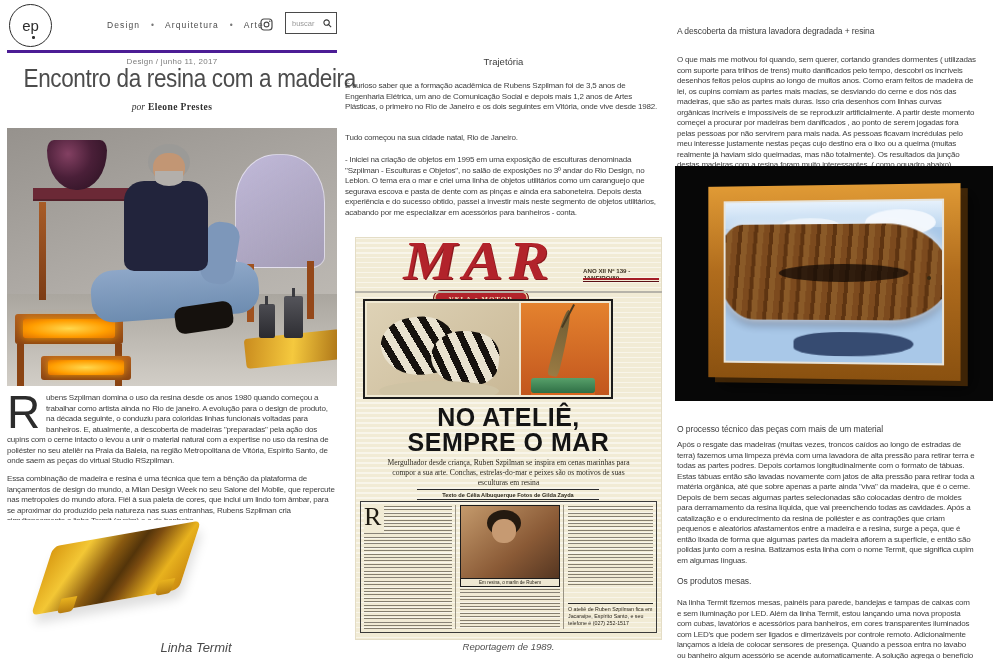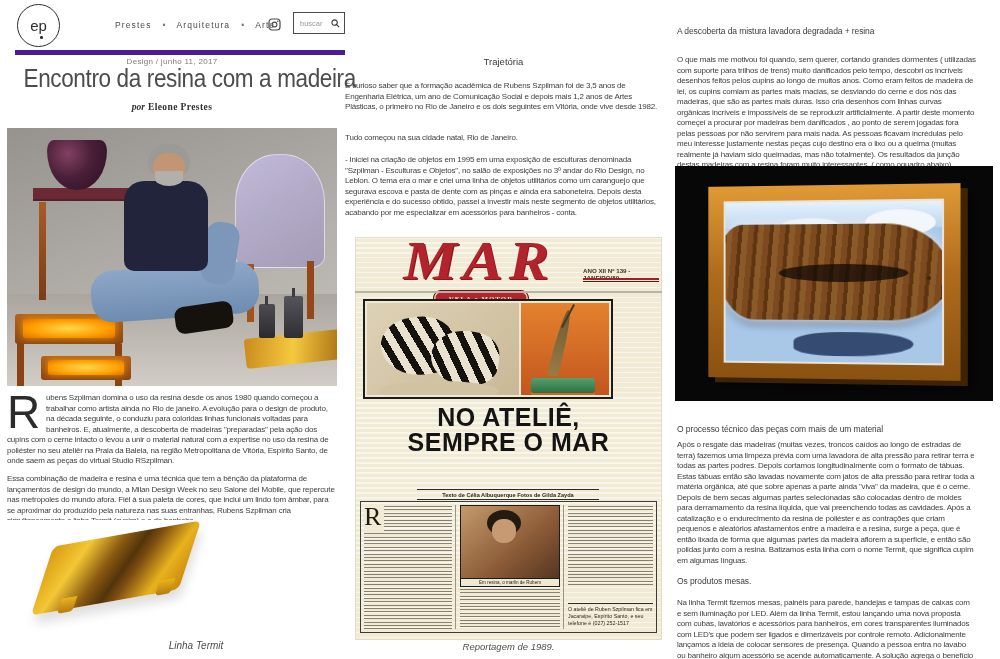--- a/index.html
+++ b/index.html
@@ -5,49 +5,49 @@
   html,body{margin:0;padding:0;background:#fff;}
   .page{position:relative;width:1000px;height:659px;background:#fff;overflow:hidden;
         font-family:"Liberation Sans",sans-serif;color:#3e3e3e;}
   .col{position:absolute;top:0;}
   .col-left{left:7px;width:330px;}
   .col-mid{left:345px;width:317px;}
   .col-right{left:677px;width:299px;}
   .abs{position:absolute;}
 
   
-  .hdr{position:absolute;top:0;left:8px;width:330px;height:50px;border-bottom:5px solid #4c1d95;}
+  .hdr{position:absolute;top:0;left:0;width:330px;height:50px;border-bottom:3px solid #4c1d95;}
   .logo{position:absolute;left:2px;top:4px;width:41px;height:41px;border:1.5px solid #2d2d2d;
         border-radius:50%;display:flex;align-items:center;justify-content:center;
         font-size:15px;color:#2d2d2d;letter-spacing:0;}
   .logo .dot{position:absolute;left:22px;top:31px;width:2.5px;height:2.5px;background:#2d2d2d;border-radius:50%;}
   .nav{position:absolute;left:100px;top:20px;display:flex;align-items:center;
        font-size:8.5px;letter-spacing:1.1px;color:#4c4c4c;}
   .nav-item{cursor:pointer;}
   .nav-item + .nav-item::before{content:"\2022";margin:0 11px;color:#777;letter-spacing:0;}
   .insta{position:absolute;left:253px;top:17px;width:13px;height:13px;}
   .search{position:absolute;left:278px;top:12px;width:52px;height:22px;border:1px solid #4a4a4a;
           display:flex;align-items:center;padding:0 4px;background:#fff;box-sizing:border-box;}
   .search input{flex:1;width:26px;border:none;outline:none;font-size:7.5px;color:#333;
                 font-family:"Liberation Sans",sans-serif;background:transparent;}
   .search input::placeholder{color:#9a9a9a;}
 
   
   .meta{top:57px;left:0;width:330px;text-align:center;font-size:8px;color:#7d7d7d;letter-spacing:.3px;}
   .title{top:64px;left:0;width:330px;text-align:center;font-size:25px;font-weight:300;color:#4c4c4c;
          letter-spacing:-.4px;transform:scaleX(.9);transform-origin:center;white-space:nowrap;}
   .byline{top:102px;left:0;width:330px;text-align:center;font-family:"Liberation Serif",serif;font-size:9.5px;color:#2f2f2f;}
-  .byline .pre{font-style:italic;margin-right:3px;font-weight:bold;}
+  .byline .pre{font-style:italic;margin-right:3px;}
   .byline .name{font-weight:bold;letter-spacing:.4px;}
 
   
   .p{font-size:8px;line-height:1.32;letter-spacing:-.2px;color:#3e3e3e;text-align:left;}
   .subhead{font-size:8.5px;letter-spacing:-.1px;color:#3c3c3c;}
   .dropcap{float:left;font-size:46px;line-height:.78;padding:2px 6px 0 0;color:#2c2c2c;font-weight:400;}
-  .cap{font-style:italic;font-size:10px;color:#4a4a4a;}
+  .cap{font-style:italic;font-size:13px;color:#4a4a4a;}
 
   
   .hero{top:128px;left:0;width:330px;height:258px;overflow:hidden;
         background:linear-gradient(160deg,#96928d 0%,#b3afaa 55%,#c6c2bb 100%);}
   .hero .floor{position:absolute;bottom:0;left:0;width:100%;height:92px;
         background:linear-gradient(#aaa69f,#d2cec7);}
   .hero .bowl{position:absolute;left:40px;top:12px;width:60px;height:50px;border-radius:12% 12% 50% 50%/22% 22% 82% 82%;
         background:radial-gradient(circle at 35% 28%,#834062 0%,#4a1f38 45%,#27101f 100%);}
   .hero .tabletop{position:absolute;left:26px;top:60px;width:122px;height:11px;background:#6b2936;box-shadow:0 2px 0 #53202a;}
   .hero .leg{position:absolute;width:7px;background:linear-gradient(#a85c27,#7c3c15);}
@@ -187,21 +187,21 @@
 <div class="page">
 
   <div class="col col-left">
 
     <div class="hdr">
       <div class="logo">
         <span>ep</span>
         <span class="dot"></span>
       </div>
       <nav class="nav">
-        <span class="nav-item">Prestes</span>
+        <span class="nav-item">Design</span>
         <span class="nav-item">Arquitetura</span>
         <span class="nav-item">Arte</span>
       </nav>
       <span class="insta">
         <svg width="13" height="13" viewBox="0 0 13 13">
             <rect x="1" y="1" width="11" height="11" rx="3" fill="none" stroke="#4a4a4a" stroke-width="1.2"></rect>
             <circle cx="6.5" cy="6.5" r="2.4" fill="none" stroke="#4a4a4a" stroke-width="1.1"></circle>
             <circle cx="9.8" cy="3.2" r="0.8" fill="#4a4a4a"></circle>
           </svg>
       </span>
@@ -283,20 +283,21 @@
           <div class="fishbase"></div>
         </div>
         <div class="marlinpic">
           <div class="marlin"></div>
           <div class="bill"></div>
           <div class="marlinbase"></div>
         </div>
       </div>
       <div class="hl hl1">NO ATELIÊ,</div>
       <div class="hl hl2">SEMPRE O MAR</div>
+      <div class="deck">Mergulhador desde criança, Ruben Szpilman se inspira em cenas marinhas para compor a sua arte. Conchas, estrelas-do-mar e peixes são os motivos de suas esculturas em resina</div>
       <div class="credits">Texto de Célia Albuquerque      Fotos de Gilda Zayda</div>
       <div class="npbody">
         <div class="npcolA">
           <div class="lines fakelines"></div>
           <div class="npR">R</div>
         </div>
         <div class="npcolB">
           <div class="npphoto">
             <div class="nphair"></div>
             <div class="npface"></div>

